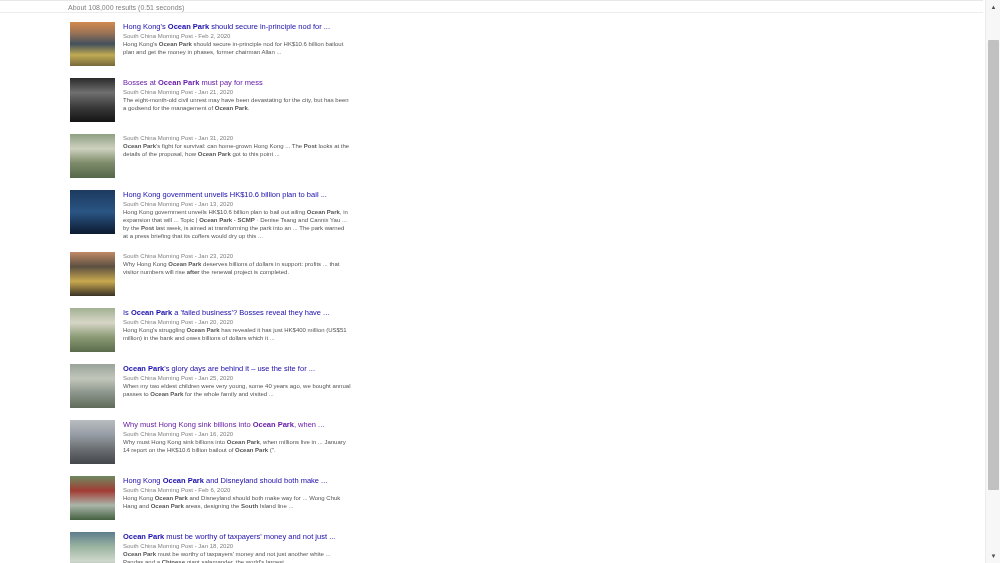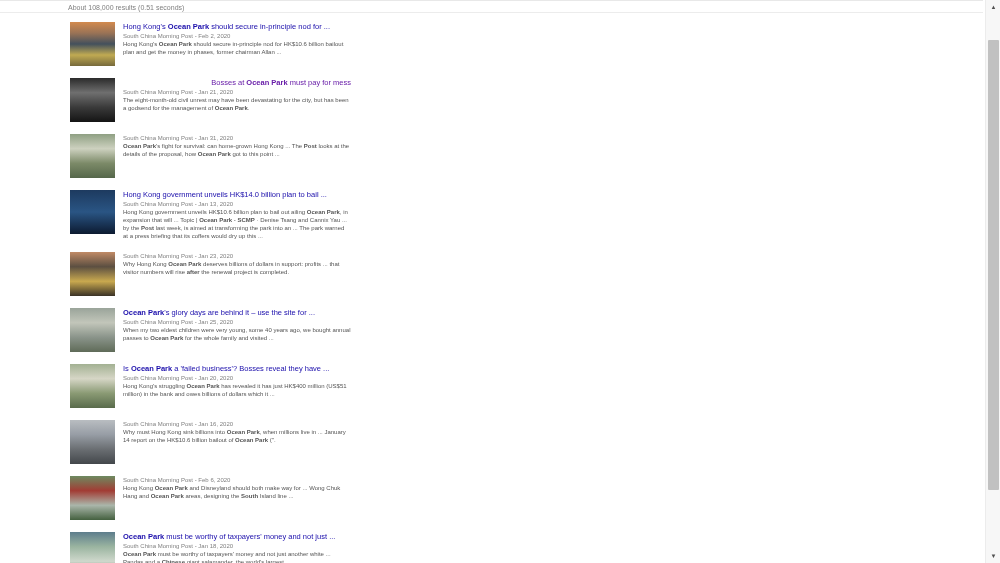--- a/index.html
+++ b/index.html
@@ -12,21 +12,21 @@
                border-top:1px solid #e8e8e8; border-bottom:1px solid #ececec;
                width:983px; }
 
   .results { padding:9px 0 0 70px; }
   .result { display:flex; margin-bottom:12px; min-height:44px; }
   .thumb { width:45px; height:44px; margin-right:8px; flex:none; }
   .text  { width:228px; }
   .title { display:block; font-size:7.5px; line-height:10px;
            color:var(--title-color,#1a0dab); text-decoration:none;
            white-space:nowrap; overflow:hidden; cursor:pointer; }
-  .title.visited { color:var(--visited-color,#681da8);text-align:right; }
+  .title.visited { color:var(--visited-color,#681da8); }
   .source { font-size:6px; line-height:8px; color:var(--source-color,#808080); }
   .snippet { font-size:6px; line-height:8px; color:var(--snippet-color,#545454); }
   .snippet b, .title b { font-weight:bold; }
 
   .scrollbar { position:absolute; top:0; right:0; width:15px; height:563px;
                background:#f7f7f7; border-left:1px solid #ececec; }
   .sb-btn { position:absolute; left:0; width:15px; height:14px; text-align:center;
             font-size:6px; line-height:14px; color:#505050; cursor:pointer; }
   .sb-btn.up { top:0; }
   .sb-btn.down { bottom:0; }
@@ -59,58 +59,60 @@
       <div class="result">
     <div class="thumb" style="background: linear-gradient(rgb(143, 160, 131), rgb(205, 209, 191), rgb(124, 138, 104), rgb(85, 103, 74));"></div>
     <div class="text">
       <div class="source">South China Morning Post - Jan 31, 2020</div>
       <div class="snippet"><b>Ocean Park</b>'s fight for survival: can home-grown Hong Kong ... The <b>Post</b> looks at the details of the proposal, how <b>Ocean Park</b> got to this point ...</div>
     </div>
   </div>
       <div class="result">
     <div class="thumb" style="background: linear-gradient(rgb(29, 58, 95), rgb(42, 85, 132), rgb(12, 26, 48));"></div>
     <div class="text">
-      <a class="title">Hong Kong government unveils HK$14.0 billion plan to bail ...</a>
+      <a class="title">Hong Kong government unveils HK$10.6 billion plan to bail ...</a>
       <div class="source">South China Morning Post - Jan 13, 2020</div>
       <div class="snippet">Hong Kong government unveils HK$10.6 billion plan to bail out ailing <b>Ocean Park</b>, in expansion that will ... Topic | <b>Ocean Park</b> - <b>SCMP</b> · Denise Tsang and Cannix Yau ... by the <b>Post</b> last week, is aimed at transforming the park into an ... The park warned at a press briefing that its coffers would dry up this ...</div>
     </div>
   </div>
       <div class="result">
     <div class="thumb" style="background: linear-gradient(rgb(192, 138, 102), rgb(92, 79, 65), rgb(201, 169, 79), rgb(58, 50, 38));"></div>
     <div class="text">
       <div class="source">South China Morning Post - Jan 23, 2020</div>
       <div class="snippet">Why Hong Kong <b>Ocean Park</b> deserves billions of dollars in support: profits ... that visitor numbers will rise <b>after</b> the renewal project is completed.</div>
     </div>
   </div>
       <div class="result">
+    <div class="thumb" style="background: linear-gradient(rgb(163, 177, 147), rgb(214, 214, 198), rgb(138, 154, 116), rgb(89, 107, 75));"></div>
+    <div class="text">
+      <a class="title">Is <b>Ocean Park</b> a 'failed business'? Bosses reveal they have ...</a>
+      <div class="source">South China Morning Post - Jan 20, 2020</div>
+      <div class="snippet">Hong Kong's struggling <b>Ocean Park</b> has revealed it has just HK$400 million (US$51 million) in the bank and owes billions of dollars which it ...</div>
+    </div>
+  </div>
+      <div class="result">
     <div class="thumb" style="background: linear-gradient(rgb(154, 164, 154), rgb(194, 198, 186), rgb(138, 148, 138), rgb(95, 107, 88));"></div>
     <div class="text">
       <a class="title"><b>Ocean Park</b>'s glory days are behind it – use the site for ...</a>
       <div class="source">South China Morning Post - Jan 25, 2020</div>
       <div class="snippet">When my two eldest children were very young, some 40 years ago, we bought annual passes to <b>Ocean Park</b> for the whole family and visited ...</div>
     </div>
   </div>
       <div class="result">
-    <div class="thumb" style="background: linear-gradient(rgb(163, 177, 147), rgb(214, 214, 198), rgb(138, 154, 116), rgb(89, 107, 75));"></div>
-    <div class="text">
-      <a class="title">Is <b>Ocean Park</b> a 'failed business'? Bosses reveal they have ...</a>
-      <div class="source">South China Morning Post - Jan 20, 2020</div>
-      <div class="snippet">Hong Kong's struggling <b>Ocean Park</b> has revealed it has just HK$400 million (US$51 million) in the bank and owes billions of dollars which it ...</div>
-    </div>
-  </div>
-      <div class="result">
     <div class="thumb" style="background: linear-gradient(rgb(185, 189, 193), rgb(151, 157, 165), rgb(106, 110, 114), rgb(67, 71, 75));"></div>
     <div class="text">
+      <a class="title visited">Why must Hong Kong sink billions into <b>Ocean Park</b>, when ...</a>
       <div class="source">South China Morning Post - Jan 16, 2020</div>
       <div class="snippet">Why must Hong Kong sink billions into <b>Ocean Park</b>, when millions live in ... January 14 report on the HK$10.6 billion bailout of <b>Ocean Park</b> (".</div>
     </div>
   </div>
       <div class="result">
     <div class="thumb" style="background: linear-gradient(rgb(109, 138, 96), rgb(162, 60, 52), rgb(170, 182, 170), rgb(68, 96, 63));"></div>
     <div class="text">
+      <a class="title">Hong Kong <b>Ocean Park</b> and Disneyland should both make ...</a>
       <div class="source">South China Morning Post - Feb 6, 2020</div>
       <div class="snippet">Hong Kong <b>Ocean Park</b> and Disneyland should both make way for ... Wong Chuk Hang and <b>Ocean Park</b> areas, designing the <b>South</b> Island line ...</div>
     </div>
   </div>
       <div class="result">
     <div class="thumb" style="background: linear-gradient(rgb(93, 125, 140), rgb(154, 180, 160), rgb(207, 216, 204), rgb(70, 96, 79));"></div>
     <div class="text">
       <a class="title"><b>Ocean Park</b> must be worthy of taxpayers' money and not just ...</a>
       <div class="source">South China Morning Post - Jan 18, 2020</div>
       <div class="snippet"><b>Ocean Park</b> must be worthy of taxpayers' money and not just another white ... Pandas and a <b>Chinese</b> giant salamander, the world's largest ...</div>

